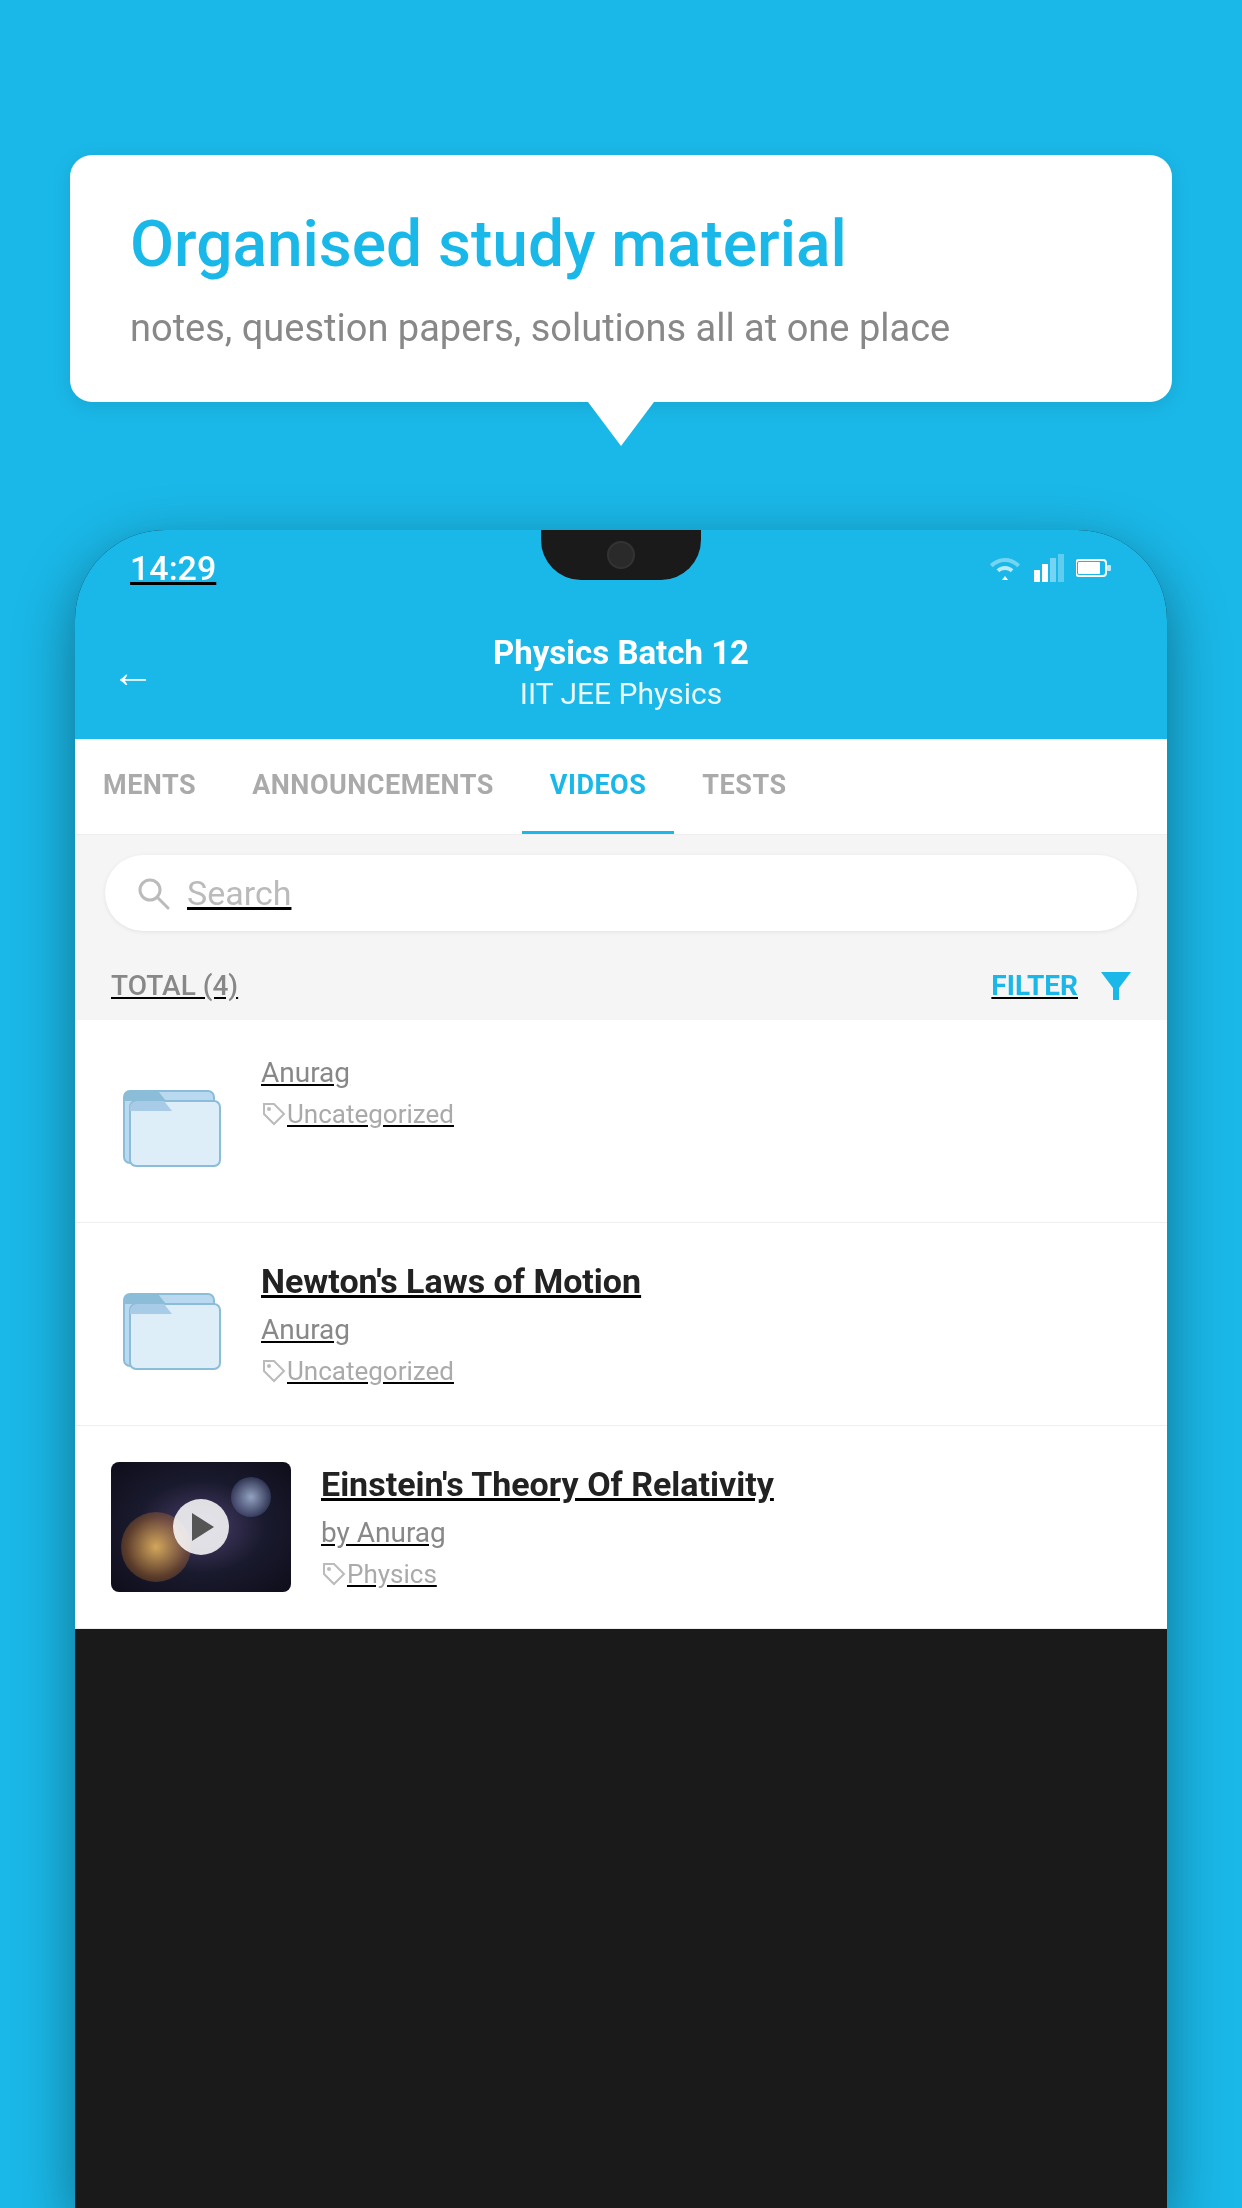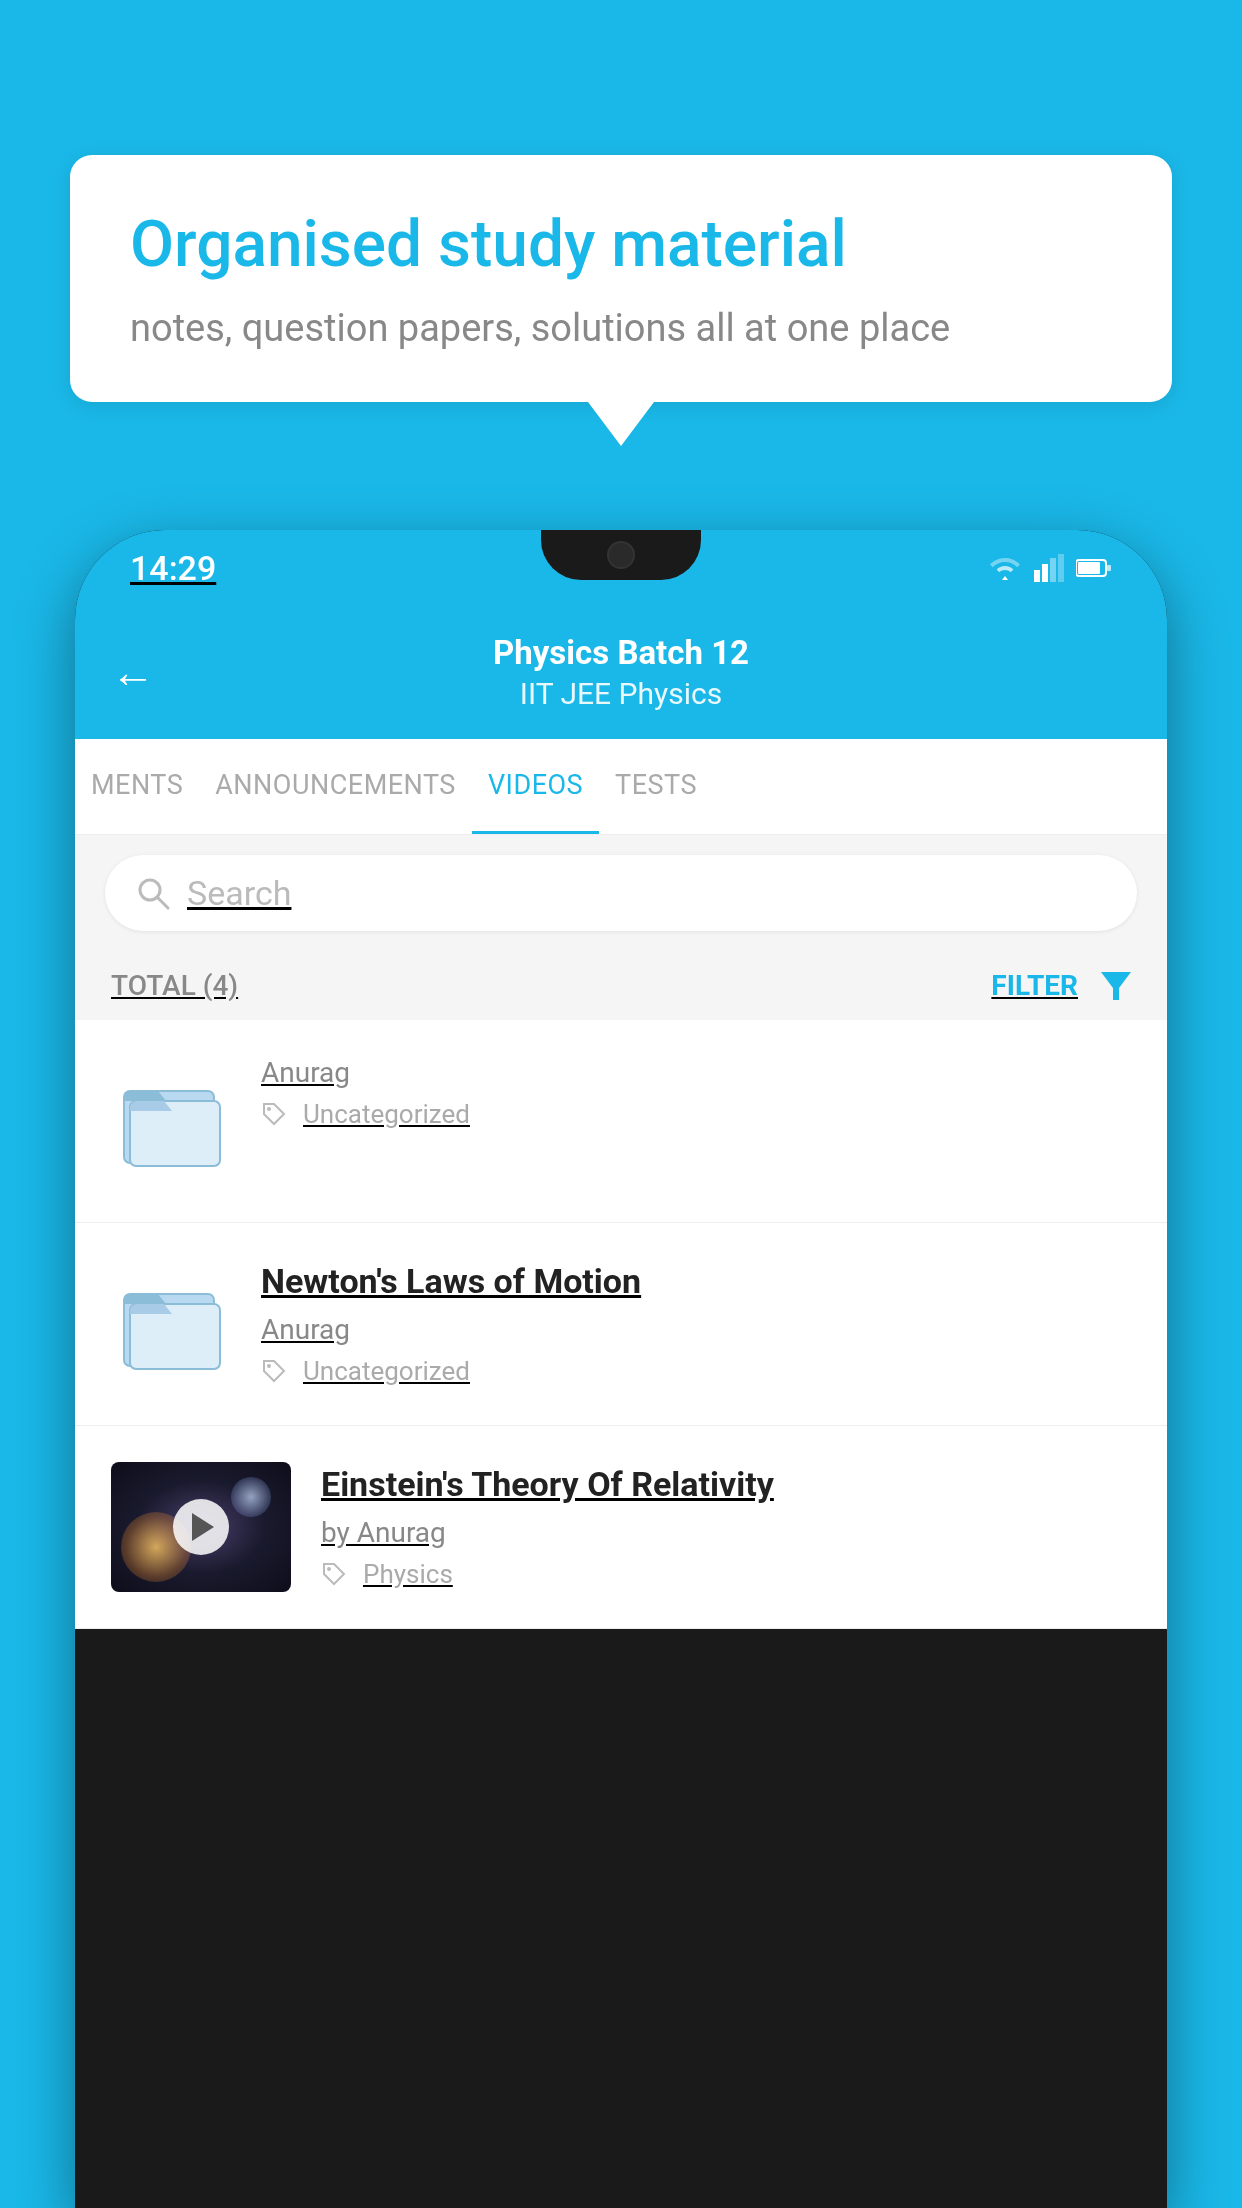--- a/index.html
+++ b/index.html
@@ -153,23 +153,23 @@
 
     
     .tabs-container {
       background: white;
       display: flex;
       border-bottom: 1px solid #eee;
       overflow-x: auto;
     }
 
     .tab {
-      padding: 30px 16px;
+      padding: 30px 28px;
       font-size: 27px;
-      font-weight: 400;
+      font-weight: 700;
       color: #aaa;
       letter-spacing: 0.5px;
       white-space: nowrap;
       cursor: pointer;
       border-bottom: 3px solid transparent;
     }
 
     .tab.active {
       color: #1ab8e8;
       border-bottom: 3px solid #1ab8e8;
@@ -306,21 +306,21 @@
       color: #888;
       font-size: 28px;
       margin-bottom: 10px;
     }
 
     .video-tag {
       color: #aaa;
       font-size: 26px;
       display: flex;
       align-items: center;
-      gap: 16px;
+      gap: 0;
     }
 
     
     .orb {
       position: absolute;
       border-radius: 50%;
     }
 
     .orb1 {
       width: 70px;

